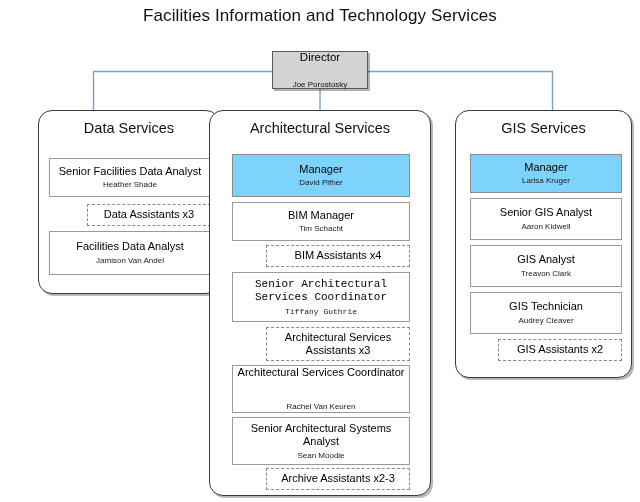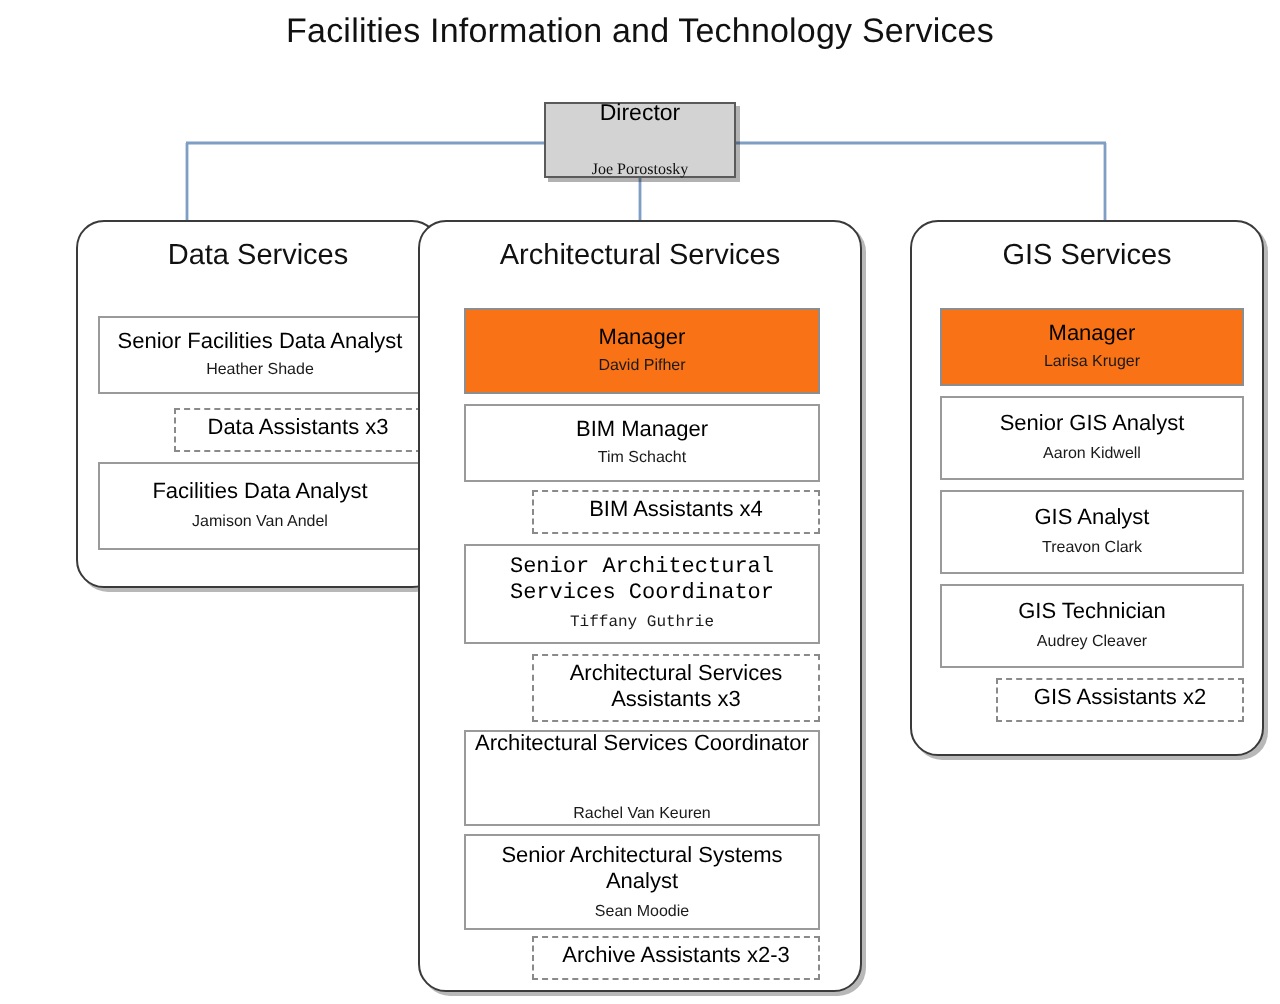--- a/index.html
+++ b/index.html
@@ -62,21 +62,20 @@
   .director-node .role {
     font-size: 11.5px;
     line-height: 13px;
     color: #000;
   }
   .director-node .person {
     font-size: 8px;
     line-height: 11px;
     color: #111;
     margin-top: 15px;
-    font-family: Liberation Serif, serif;
   }
 
   
   .dept {
     position: absolute;
     background: #ffffff;
     border: 1.4px solid #3a3a3a;
     border-radius: 14px;
     box-sizing: border-box;
     box-shadow: 2px 2px 0 rgba(0,0,0,0.28);
@@ -99,21 +98,21 @@
     background: #ffffff;
     border: 1px solid #9a9a9a;
     display: flex;
     flex-direction: column;
     align-items: center;
     justify-content: center;
     text-align: center;
     padding: 0 3px;
   }
   .role-box.manager {
-    background: #f97316;
+    background: #7dd3fc;
     border: 1px solid #8d8d8d;
   }
   .role-box.dashed {
     border: 1px dashed #8a8a8a;
     background: #ffffff;
   }
   .role-box .title-line {
     font-size: 11px;
     line-height: 13.5px;
     color: #000000;

